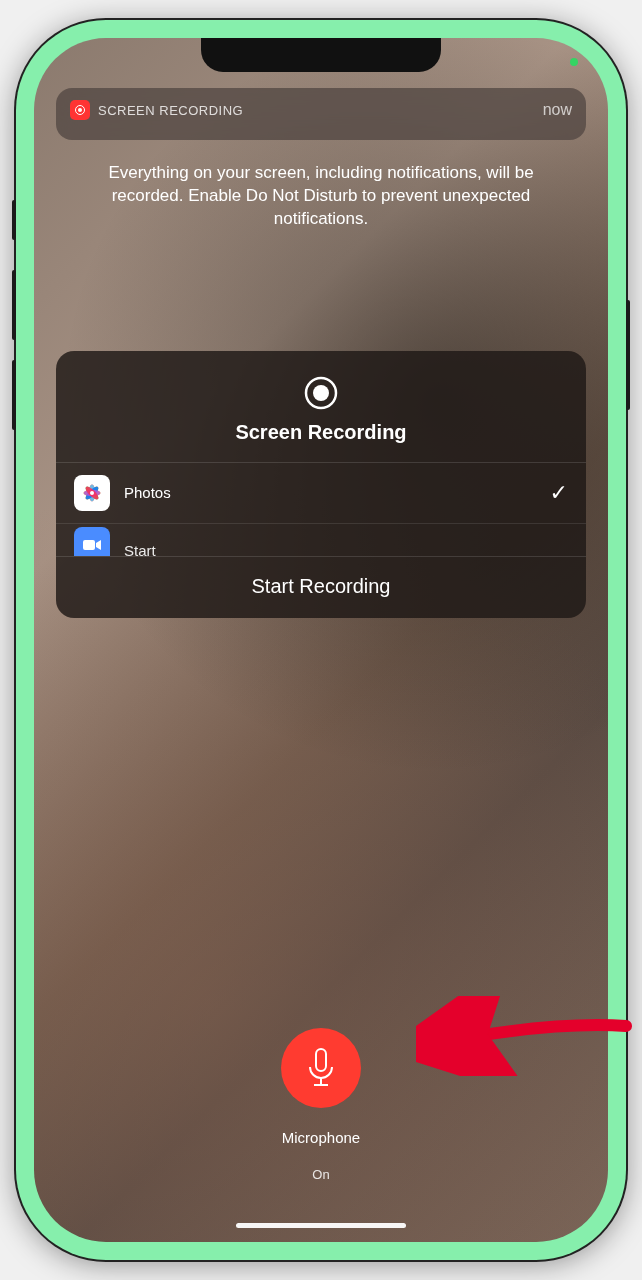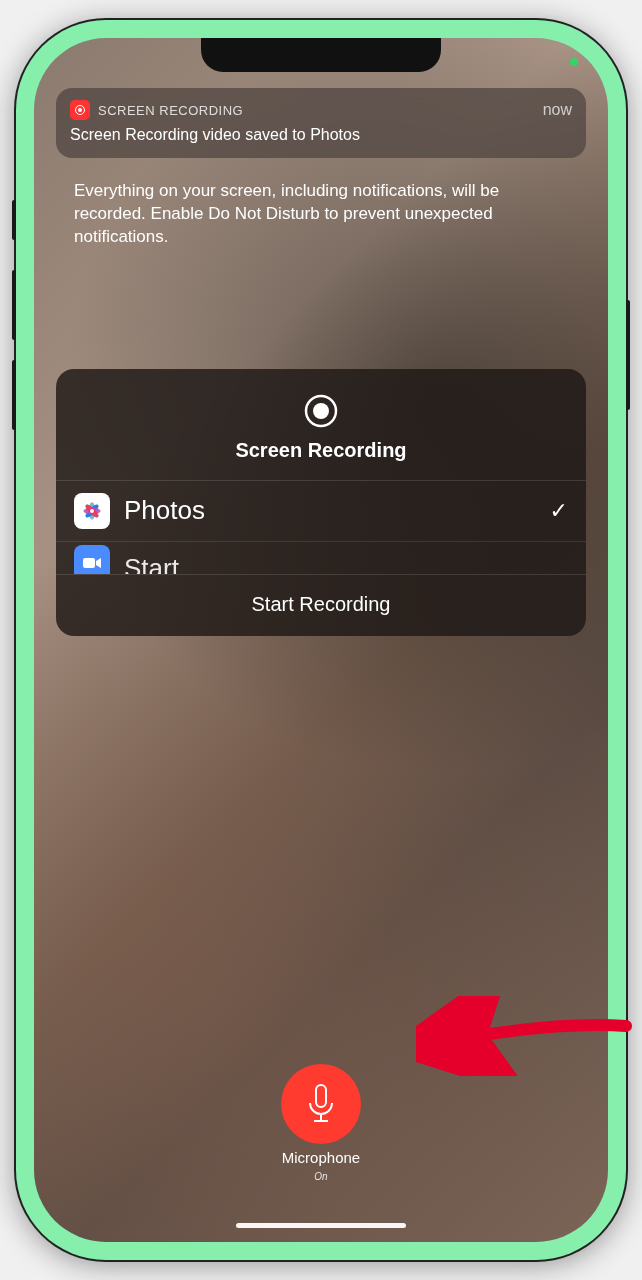--- a/index.html
+++ b/index.html
@@ -98,20 +98,21 @@
     font-size: 16px;
     color: rgba(255,255,255,0.7);
   }
   .notif-body {
     font-size: 16px;
     color: #fff;
   }
   
   .info-text {
     color: #fff;
+    text-align: center;
     font-size: 17px;
     line-height: 1.35;
     padding: 22px 18px 0;
   }
   
   .popup {
     margin-top: 120px;
     background: rgba(30,25,22,0.82);
     border-radius: 18px;
     overflow: hidden;
@@ -151,49 +152,49 @@
     transform: translateY(6px);
     opacity: 0.9;
   }
   .app-icon {
     width: 36px; height: 36px;
     border-radius: 8px;
     background: #fff;
     display:flex; align-items:center; justify-content:center;
     flex-shrink:0;
   }
-  .app-label { font-size: 26px; }
+  .app-label { font-size: 15px; }
   .check { margin-left: auto; font-size: 22px; }
   .start-btn {
     text-align: center;
     padding: 18px 16px 20px;
     font-size: 20px;
     border-top: 1px solid rgba(255,255,255,0.13);
     cursor: pointer;
   }
   
   .mic-wrap {
     margin-top: auto;
     display: flex;
     flex-direction: column;
     align-items: center;
-    gap: 5px;
+    gap: 21px;
     color: #fff;
     padding-bottom: 30px;
   }
   .mic-btn {
     width: 80px; height: 80px;
     border-radius: 50%;
     background: #ff3b30;
     display:flex; align-items:center; justify-content:center;
     cursor:pointer;
   }
   .mic-btn svg { width: 34px; height: 42px; }
   .mic-label { font-size: 15px; }
-  .mic-state { font-size: 10px; color: rgba(255,255,255,0.85); font-style: italic; }
+  .mic-state { font-size: 13px; color: rgba(255,255,255,0.85); }
   .home-indicator {
     position:absolute;
     bottom: 14px; left:50%;
     transform: translateX(-50%);
     width: 170px; height: 5px;
     border-radius: 3px;
     background: #fff;
     opacity: 0.95;
   }
   
@@ -229,21 +230,20 @@
         <div class="notif-top">
           <span class="notif-app-icon">
             <svg viewBox="0 0 24 24">
                 <circle cx="12" cy="12" r="9" fill="none" stroke="#fff" stroke-width="2"></circle>
                 <circle cx="12" cy="12" r="4" fill="#fff"></circle>
               </svg>
           </span>
           <span class="notif-app-name">SCREEN RECORDING</span>
           <span class="notif-time">now</span>
         </div>
-        <div class="notif-body">Screen Recording video saved to Photos</div>
       </div>
 
       <div class="info-text">Everything on your screen, including notifications, will be recorded. Enable Do Not Disturb to prevent unexpected notifications.</div>
 
       <div class="popup">
         <div class="popup-header">
           <span class="rec-icon">
             <svg viewBox="0 0 36 36">
                 <circle cx="18" cy="18" r="15" fill="none" stroke="#fff" stroke-width="2.5"></circle>
                 <circle cx="18" cy="18" r="8" fill="#fff"></circle>

